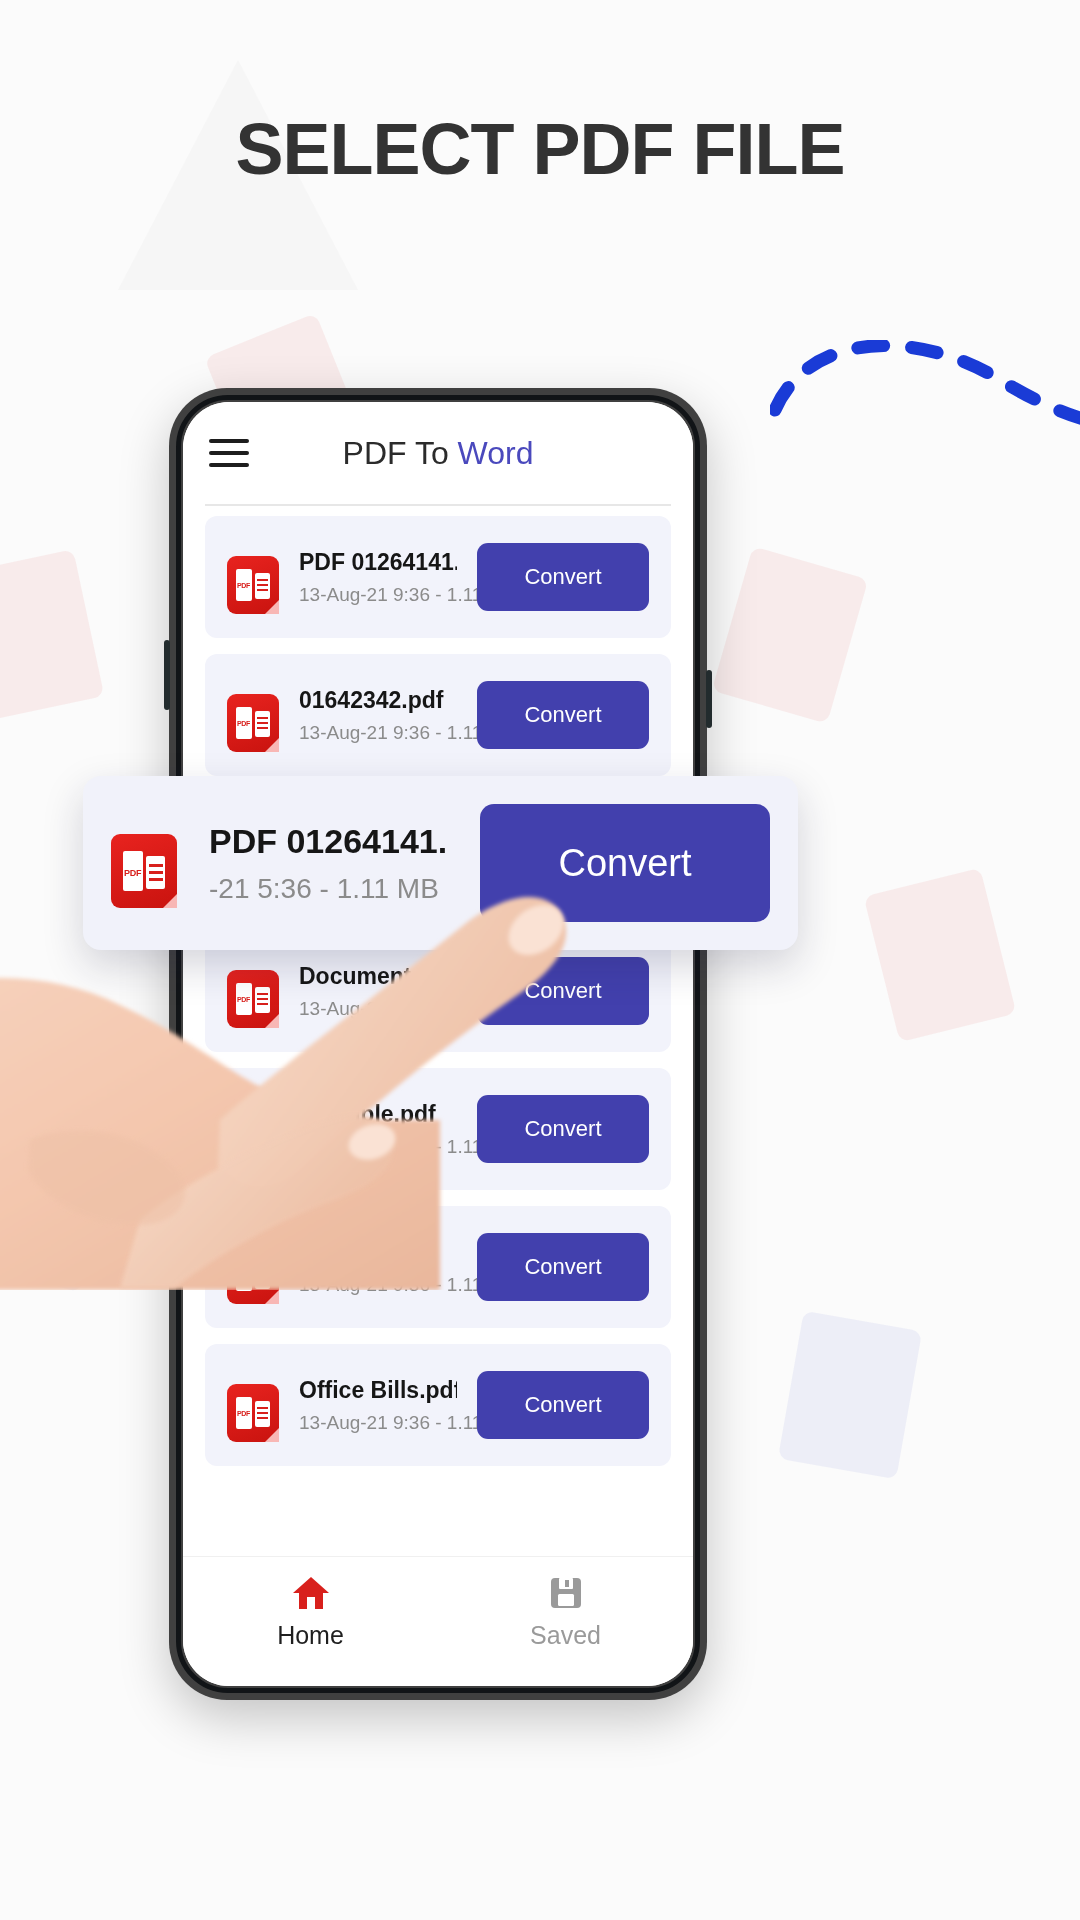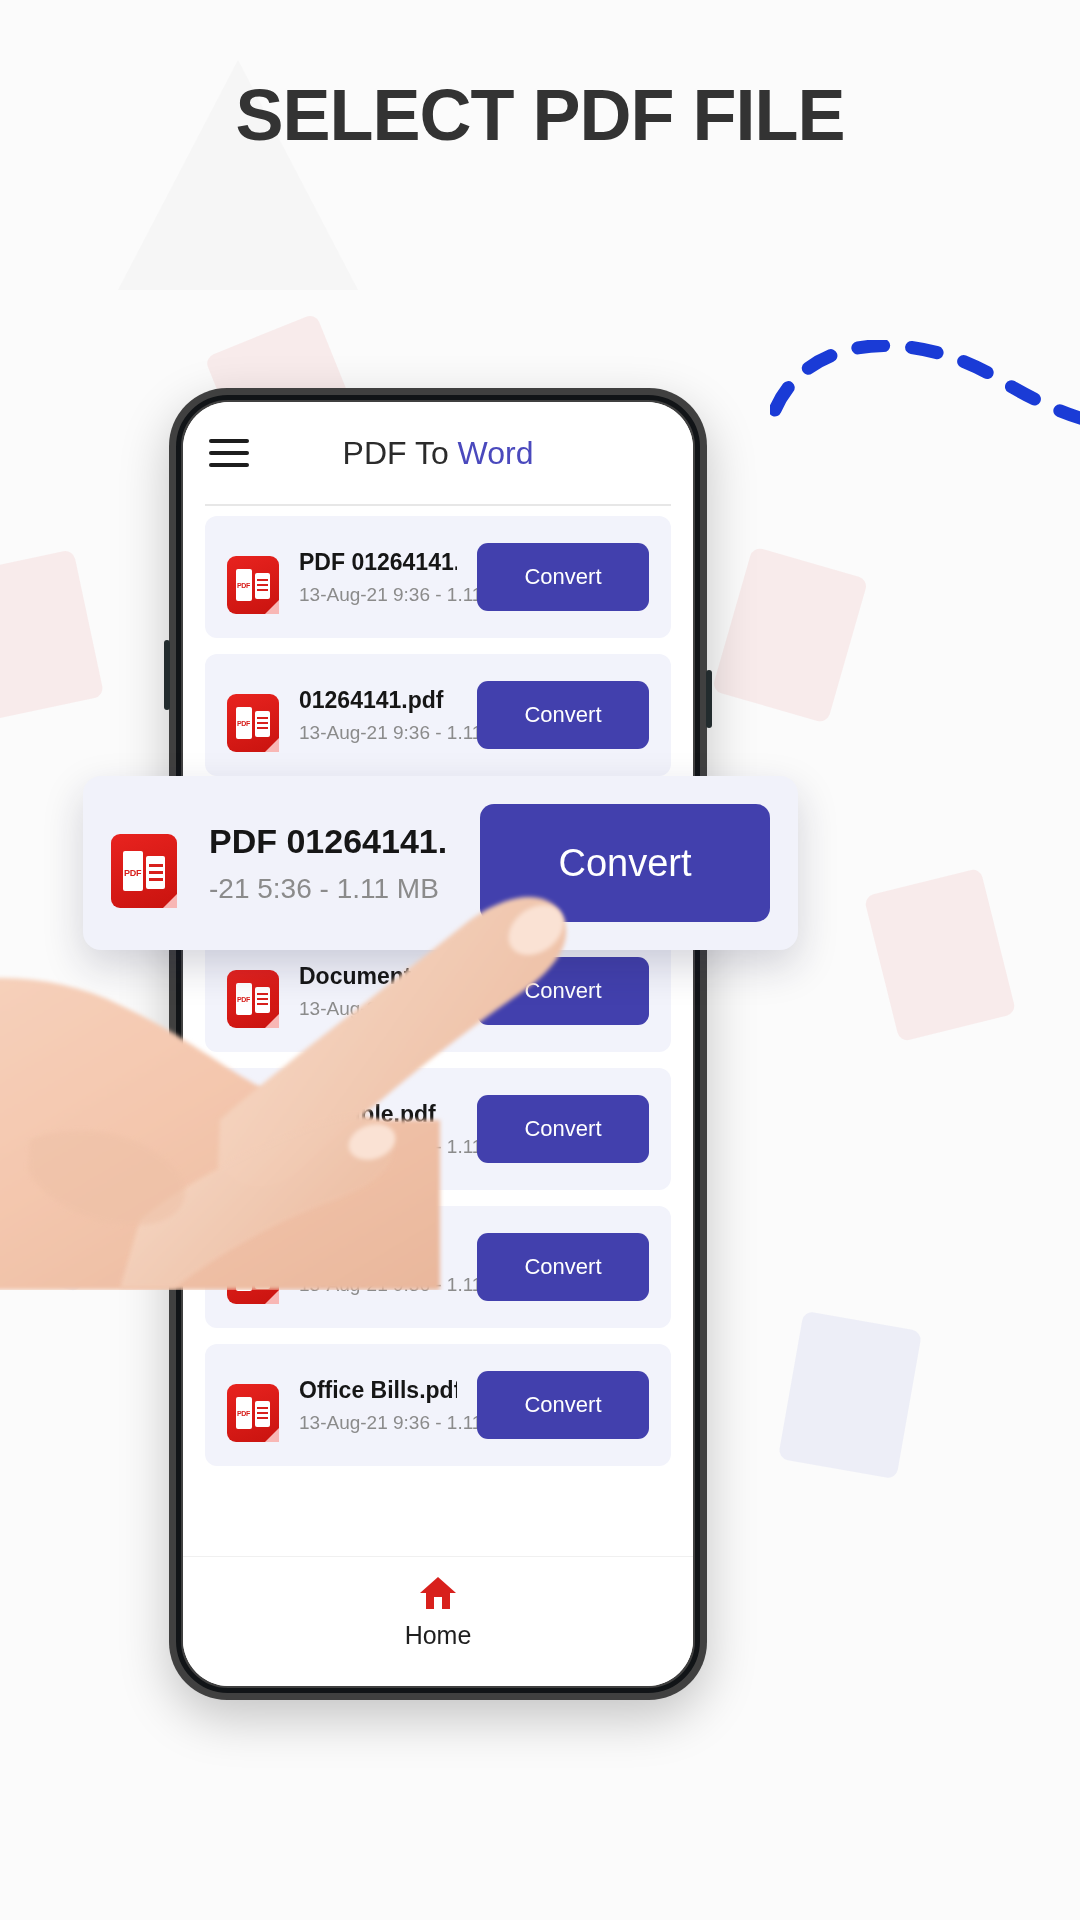--- a/index.html
+++ b/index.html
@@ -40,23 +40,22 @@
     border-right: 120px solid transparent;
     border-bottom: 230px solid #f5f5f5;
     opacity: .9;
   }
 
   
   .headings {
     position: absolute;
     top: 0; left: 0; right: 0;
     text-align: center;
-    padding-top: 58px;
+    padding-top: 112px;
     z-index: 4;
-    margin-top: 20px;
   }
   .title-main {
     font-size: 72px;
     font-weight: 800;
     letter-spacing: -1px;
     color: #333333;
     line-height: 1.05;
   }
   .title-sub {
     font-size: 55px;
@@ -387,21 +386,21 @@
               <div class="pg a"></div>
               <div class="pg b"></div>
             <div class="ln l1"></div>
               <div class="ln l2"></div>
               <div class="ln l3"></div>
             <div class="tag">PDF</div>
             </div>
           <div class="fold"></div>
         </div>
         <div class="file-meta">
-          <div class="file-name">01264141.pdf</div>
+          <div class="file-name">01642342.pdf</div>
           <div class="file-sub">13-Aug-21 9:36 - 1.11 MB</div>
         </div>
         <button class="convert-btn">Convert</button>
       </div>
 
       <div class="file-row">
         <div class="pdf-icon">
           <div class="sheet"></div>
           <div class="glyph">
               <div class="pg a"></div>
@@ -502,20 +501,29 @@
 
     </div>
 
     <div class="bottom-nav">
       <div class="nav-item">
         <svg class="home-icon" viewBox="0 0 40 36">
           <path d="M20 2 L38 18 L32 18 L32 34 L8 34 L8 18 L2 18 Z" fill="#d8201c"></path>
           <rect x="16" y="22" width="8" height="12" fill="#ffffff"></rect>
         </svg>
         <div class="nav-label">Home</div>
+      </div>
+      <div class="nav-item inactive">
+        <svg class="save-icon" viewBox="0 0 36 36">
+          <rect x="3" y="3" width="30" height="30" rx="4" fill="#9a9a9a"></rect>
+          <rect x="11" y="3" width="14" height="11" rx="1" fill="#ffffff"></rect>
+          <rect x="17" y="5" width="4" height="7" fill="#9a9a9a"></rect>
+          <rect x="10" y="19" width="16" height="12" rx="1.5" fill="#ffffff"></rect>
+        </svg>
+        <div class="nav-label">Saved</div>
       </div>
     </div>
 
   </div>
 </div>
 
 <div class="magnify-card">
   <div class="pdf-icon">
     <div class="sheet"></div>
     <div class="glyph">

